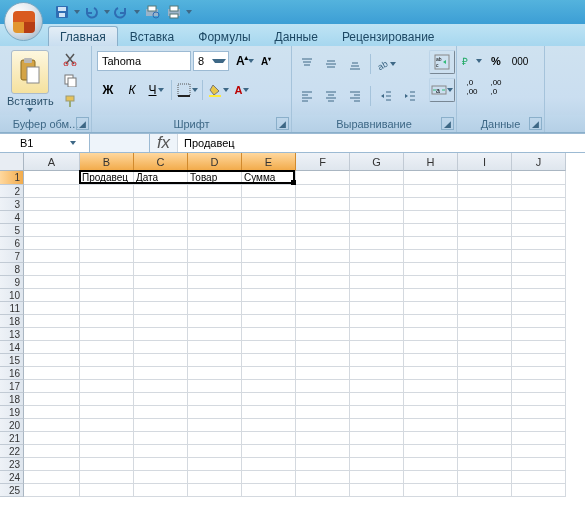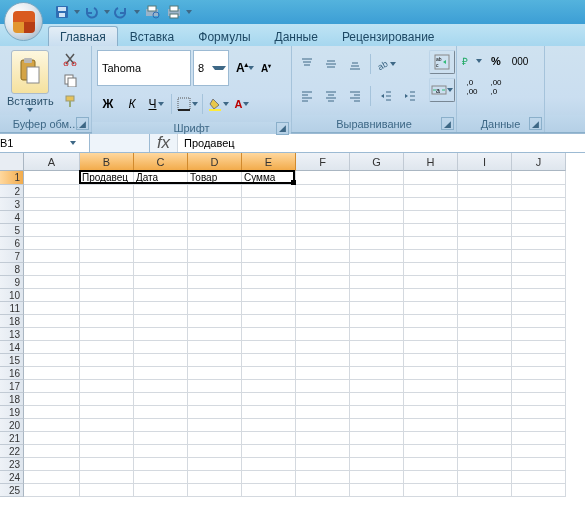--- a/index.html
+++ b/index.html
@@ -25,31 +25,31 @@
   .group-body { flex:1; display:flex; padding:2px 3px; }
   .group-label { height:17px; background:linear-gradient(#c0d8ec,#b5d0e6); font-size:11px; color:#3e6886; text-align:center; display:flex; align-items:center; justify-content:center; gap:4px; position:relative; }
   .dlg-l { position:absolute; right:2px; width:13px; height:13px; border:1px solid #8aafca; font-size:9px; display:flex; align-items:center; justify-content:center; color:#3e6886; }
 
   .vstack { display:flex; flex-direction:column; align-items:center; justify-content:center; gap:1px; padding:0 4px; }
   .big-paste { width:38px; height:44px; border:1px solid #abc; border-radius:3px; background:linear-gradient(#fdf7df,#f5e19e); display:flex; align-items:center; justify-content:center; }
   .big-paste svg { }
   .mini-col { display:flex; flex-direction:column; gap:3px; padding:2px 2px; }
   .mini { width:20px; height:18px; display:flex; align-items:center; justify-content:center; border-radius:2px; }
   .row { display:flex; align-items:center; gap:2px; }
-  .dd { display:flex; align-items:center; border:1px solid #9cbad3; background:#fff; height:36px; font-size:11px; }
+  .dd { display:flex; align-items:center; border:1px solid #9cbad3; background:#fff; height:20px; font-size:11px; }
   .dd input { border:none; outline:none; font-size:11px; padding:0 4px; background:transparent; }
   .dd .arr { width:14px; text-align:center; color:#3e6886; }
   .iconbtn { width:22px; height:22px; display:flex; align-items:center; justify-content:center; border-radius:2px; }
   .iconbtn svg { display:block; }
   .btn-border { border:1px outset #bcd4e8; }
 
   
   .formulabar { height:20px; border-top:1px solid #9cbad3; border-bottom:1px solid #9cbad3; display:flex; align-items:center; background:#eef4fa; }
   .namebox { width:90px; display:flex; align-items:center; border-right:1px solid #9cbad3; height:100%; background:#fff; }
-  .namebox input { width:70px; border:none; outline:none; font-size:11px; padding-left:0; }
+  .namebox input { width:70px; border:none; outline:none; font-size:11px; padding-left:20px; }
   .fx { width:28px; text-align:center; font-style:italic; color:#555; font-size:17px; border-right:1px solid #d0d8e0; height:100%; display:flex; align-items:center; justify-content:center; }
   .formula-input { flex:1; border:none; outline:none; background:#fff; height:100%; padding-left:6px; font-size:11px; }
 
   
   .grid { display:flex; height: calc(521px - 24px - 22px - 87px - 20px); overflow:hidden; }
   .corner { width:24px; height:18px; background:#e8edf3; border-right:1px solid #aab6c2; border-bottom:1px solid #aab6c2; }
   .colheads { display:flex; }
   .colhead { height:18px; display:flex; align-items:center; justify-content:center; font-size:11px; color:#333; background:linear-gradient(#eef2f7,#dfe6ee); border-right:1px solid #c1cad4; border-bottom:1px solid #aab6c2; }
   .colhead.sel { background:linear-gradient(#ffd89e,#f2ab4b); border-right-color:#d18a2d; }
   .left-col { display:flex; flex-direction:column; }

